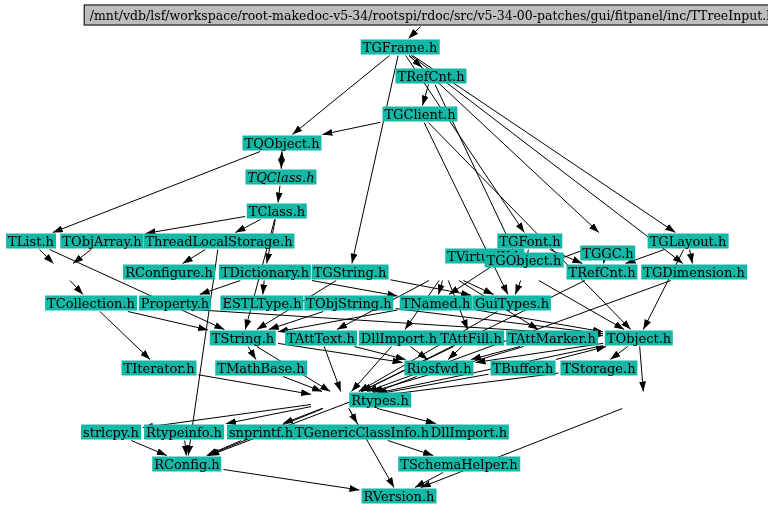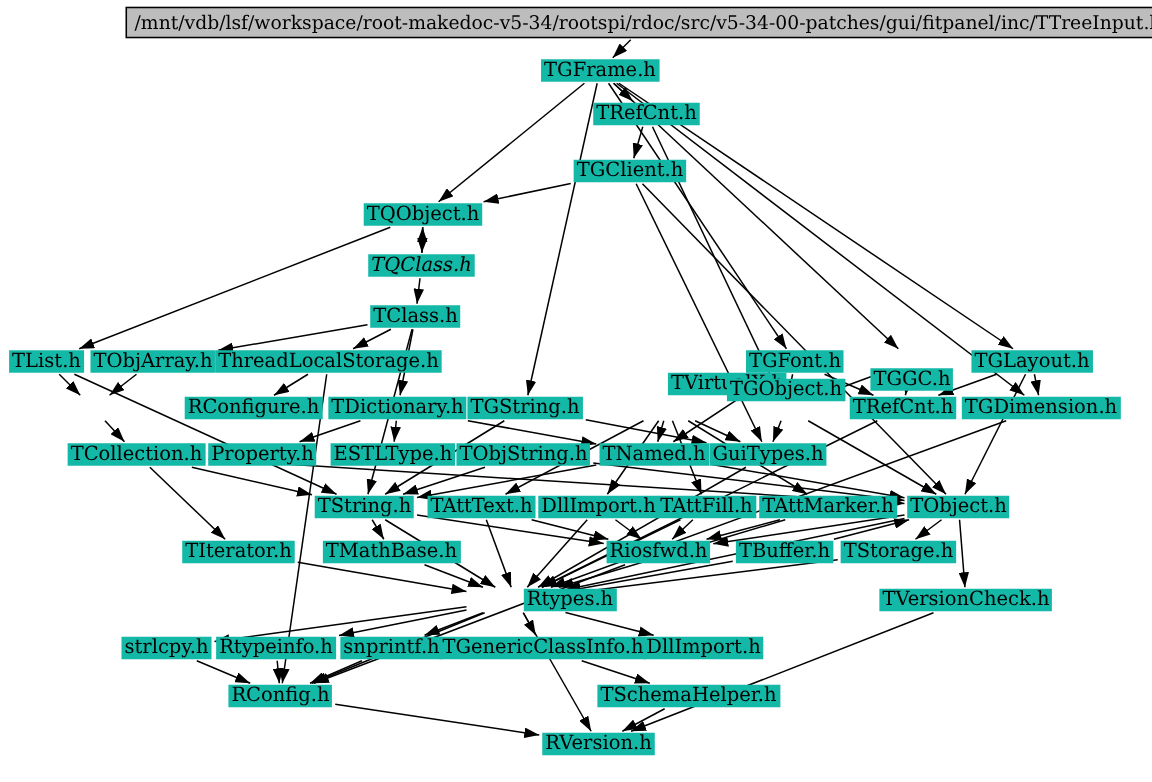--- a/index.html
+++ b/index.html
@@ -177,21 +177,20 @@
     <div class="node" style="left: 399px; top: 338px; color: rgb(0, 0, 0);">DllImport.h</div>
     <div class="node" style="left: 471px; top: 338px; color: rgb(0, 0, 0);">TAttFill.h</div>
     <div class="node" style="left: 552px; top: 338px; color: rgb(0, 0, 0);">TAttMarker.h</div>
     <div class="node" style="left: 639px; top: 338px; color: rgb(0, 0, 0);">TObject.h</div>
     <div class="node" style="left: 159px; top: 368px; color: rgb(0, 0, 0);">TIterator.h</div>
     <div class="node" style="left: 261px; top: 368px; color: rgb(0, 0, 0);">TMathBase.h</div>
     <div class="node" style="left: 439px; top: 368px; color: rgb(0, 0, 0);">Riosfwd.h</div>
     <div class="node" style="left: 523px; top: 368px; color: rgb(0, 0, 0);">TBuffer.h</div>
     <div class="node" style="left: 599px; top: 368px; color: rgb(0, 0, 0);">TStorage.h</div>
     <div class="node" style="left: 356px; top: 400px; color: rgb(0, 0, 0); margin-left: 24px;">Rtypes.h</div>
-    <div class="node" style="left: 644px; top: 400px; color: rgb(0, 0, 0);">TVersionCheck.h</div>
     <div class="node" style="left: 111px; top: 432px; color: rgb(0, 0, 0);">strlcpy.h</div>
     <div class="node" style="left: 184px; top: 432px; color: rgb(0, 0, 0); text-align: center;">Rtypeinfo.h</div>
     <div class="node" style="left: 261px; top: 432px; color: rgb(0, 0, 0);">snprintf.h</div>
     <div class="node" style="left: 362px; top: 432px; color: rgb(0, 0, 0);">TGenericClassInfo.h</div>
     <div class="node" style="left: 469px; top: 432px; color: rgb(0, 0, 0);">DllImport.h</div>
     <div class="node" style="left: 187px; top: 464px; color: rgb(0, 0, 0);">RConfig.h</div>
     <div class="node" style="left: 459px; top: 464px; color: rgb(0, 0, 0);">TSchemaHelper.h</div>
     <div class="node" style="left: 399px; top: 496px; color: rgb(0, 0, 0);">RVersion.h</div>
   </div>
 

